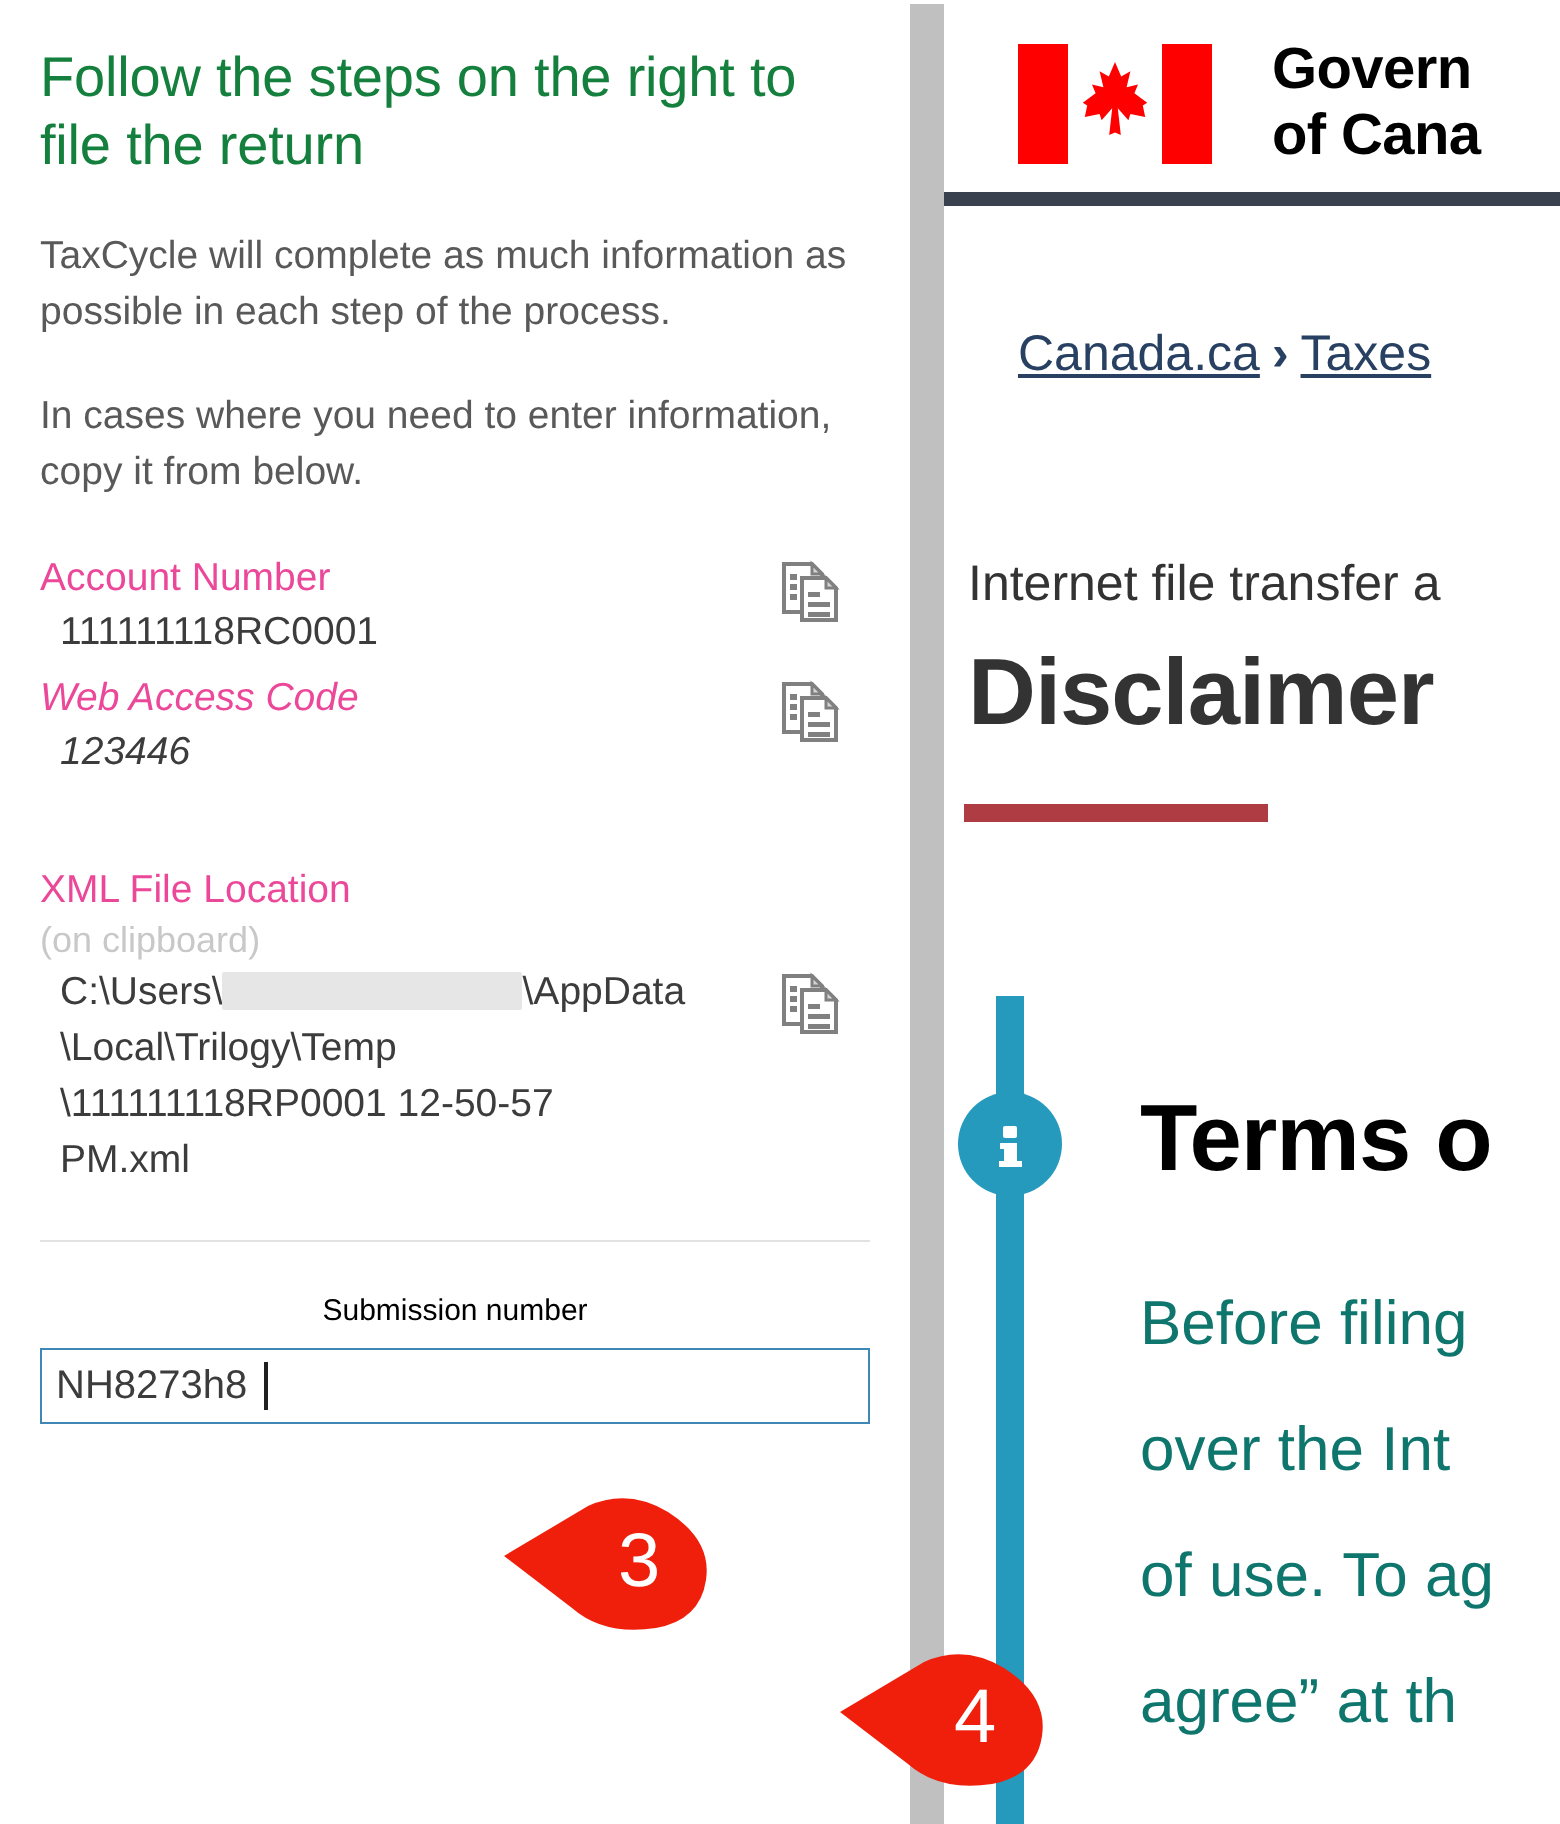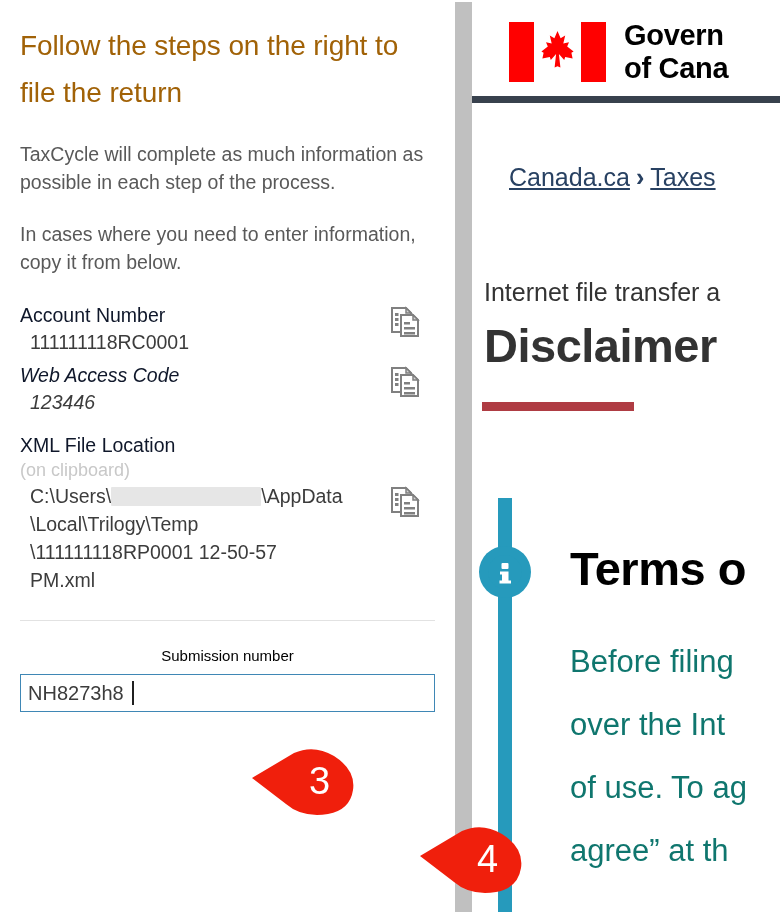--- a/index.html
+++ b/index.html
@@ -29,44 +29,44 @@
     width: 455px;
     height: 912px;
     background: #ffffff;
     box-sizing: border-box;
     padding: 0 20px;
     overflow: hidden;
     flex: 0 0 455px;
   }
 
   .lp-title {
-    color: #a16207;
+    color: #15803d;
     font-size: 28px;
-    line-height: 47px;
+    line-height: 34px;
     font-weight: 400;
     margin: 22px 0 0 0;
     letter-spacing: -0.1px;
   }
 
   .lp-para {
     color: #595959;
     font-size: 19.5px;
     line-height: 28px;
     margin: 24px 0 0 0;
     font-weight: 400;
   }
 
   .field-block {
     margin-top: 26px;
     position: relative;
   }
   .field-block.tight { margin-top: 6px; font-style: italic; }
 
   .field-label {
-    color: #0f172a;
+    color: #ec4899;
     font-size: 19.5px;
     line-height: 26px;
     font-weight: 400;
   }
   .field-sublabel {
     color: #c8c8c8;
     font-size: 18px;
     line-height: 24px;
     font-weight: 400;
   }
@@ -177,21 +177,21 @@
     position: relative;
     border-bottom: 7px solid #38414d;
     box-sizing: border-box;
   }
   .goc-brand {
     position: absolute;
     left: 37px;
     top: 19px;
     display: flex;
     align-items: center;
-    gap: 18px;
+    gap: 30px;
     white-space: nowrap;
   }
   .flag-svg { display: block; }
   .goc-wordmark {
     font-family: "Liberation Sans", sans-serif;
     font-size: 29px;
     line-height: 33px;
     font-weight: 700;
     color: #000000;
     letter-spacing: -0.3px;
@@ -354,21 +354,21 @@
           <rect x="6" y="19" width="3.5" height="3" fill="#808080"></rect>
           <path d="M12 11 h12 l5 5 v16 H12 Z" fill="#ffffff" stroke="#808080" stroke-width="2"></path>
           <path d="M24 11 l5 5 h-5 Z" fill="#d4d4d4" stroke="#808080" stroke-width="1.5"></path>
           <rect x="15" y="18" width="6" height="2.5" fill="#808080"></rect>
           <rect x="15" y="23" width="11" height="2.5" fill="#808080"></rect>
           <rect x="15" y="28" width="11" height="2.5" fill="#808080"></rect>
         </svg>
       </div>
     </div>
 
-    <div class="field-block" style="margin-top:16px;">
+    <div class="field-block" style="margin-top:42px;">
       <div class="field-label">XML File Location</div>
       <div class="field-sublabel">(on clipboard)</div>
       <div class="field-value">
         <span>C:\Users\</span><span class="redacted"></span><span>\AppData</span><br>
         <span>\Local\Trilogy\Temp</span><br>
         <span>\111111118RP0001 12-50-57</span><br>
         <span>PM.xml</span>
       </div>
       <div class="copy-icon" style="top:52px;">
         <svg width="36" height="36" viewBox="0 0 36 36">

